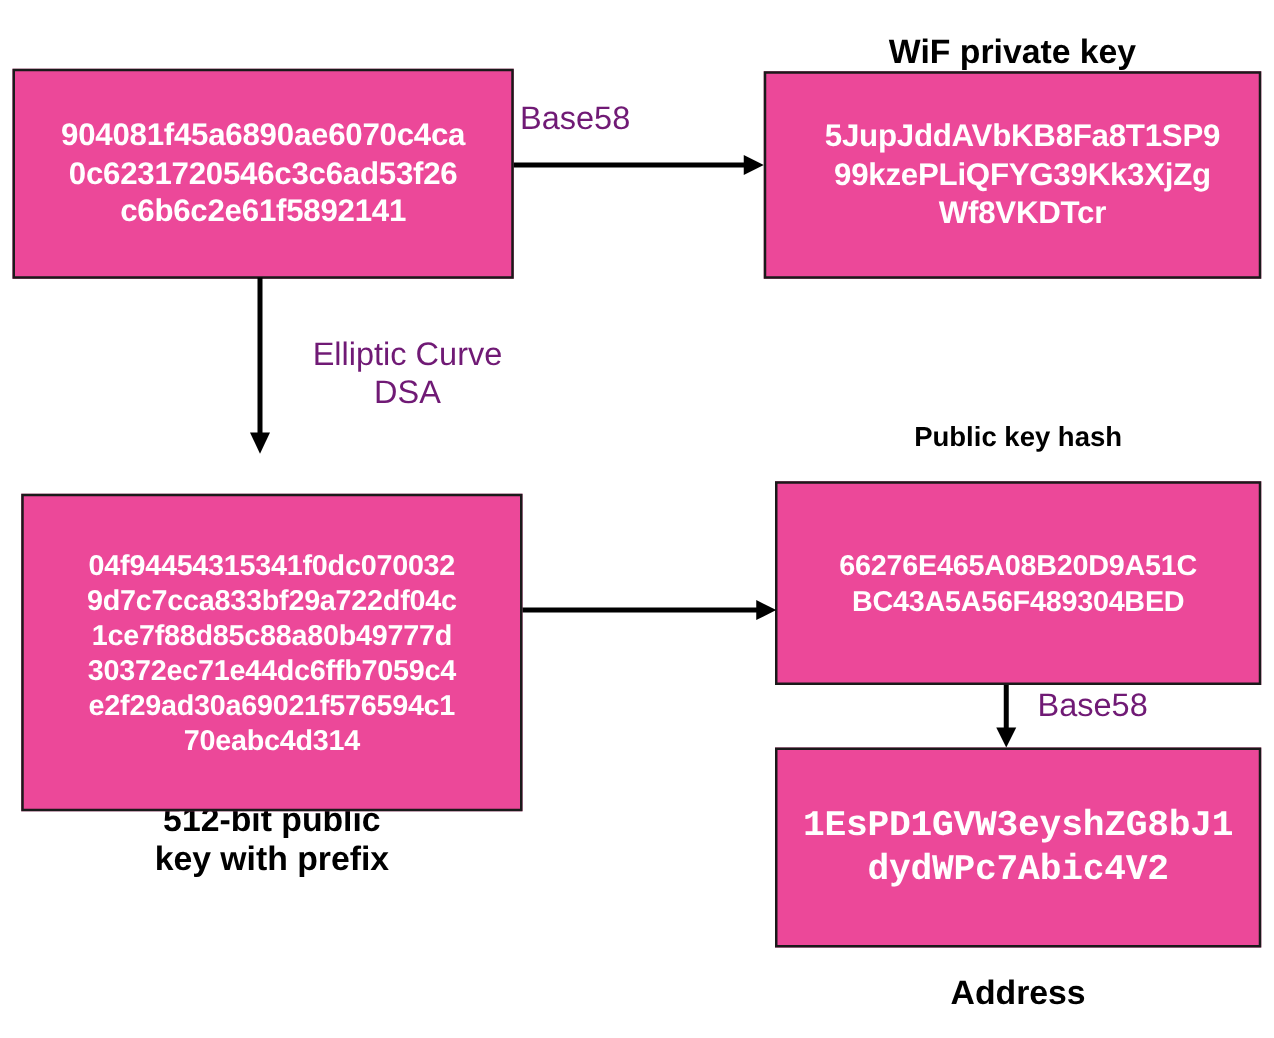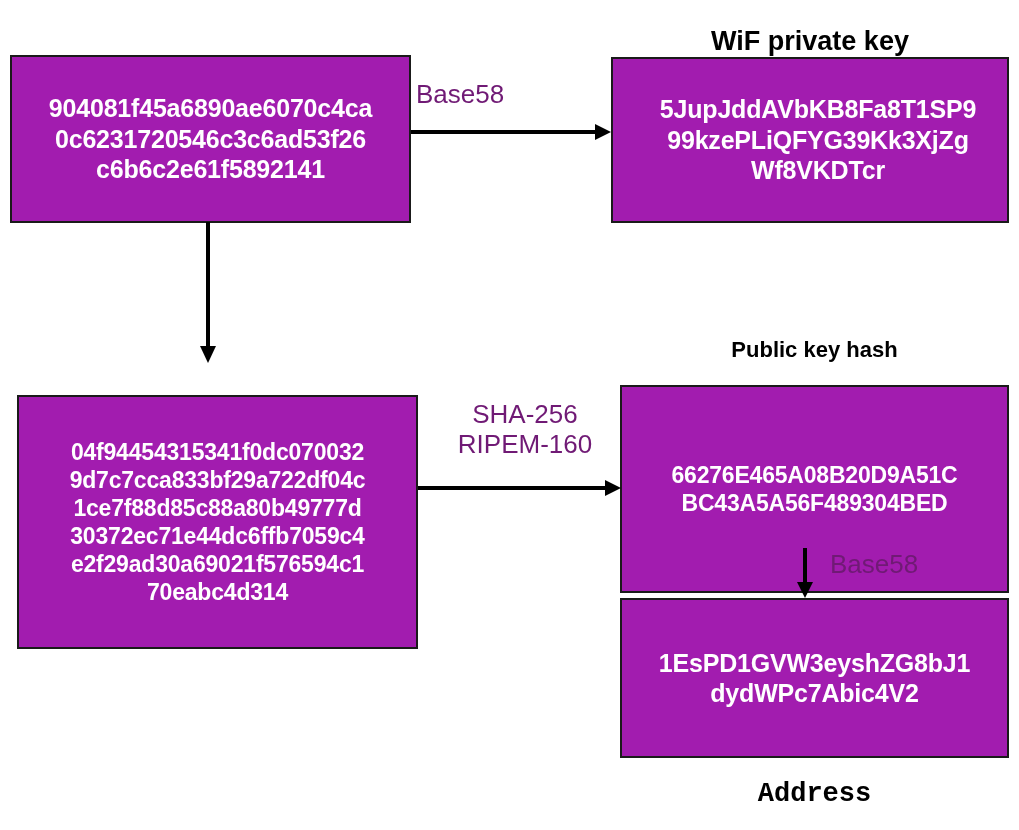--- a/index.html
+++ b/index.html
@@ -13,21 +13,21 @@
     height: 830px;
     background: #ffffff;
     font-family: "Liberation Sans", sans-serif;
     overflow: hidden;
   }
 
   
   .node {
     position: absolute;
     box-sizing: border-box;
-    background: #a21caf;
+    background: #ec4899;
     border: 2px solid #1a1a1a;
     color: #ffffff;
     font-weight: bold;
     text-align: center;
     display: flex;
     align-items: center;
     justify-content: center;
     line-height: 1.22;
     letter-spacing: -0.2px;
     white-space: pre-line;
@@ -58,42 +58,44 @@
   .arrow {
     position: absolute;
     pointer-events: none;
   }
   .arrow svg { display: block; overflow: visible; }
 
   
   #node-private-key   { left: 10px;  top: 55px;  width: 401px; height: 168px; font-size: 25px; }
   #node-wif-key       { left: 611px; top: 57px;  width: 398px; height: 166px; font-size: 25px; padding-left: 20px; }
   #node-public-key    { left: 17px;  top: 363px; width: 401px; height: 254px; font-size: 23px; margin-top: 32px; }
-  #node-pubkey-hash   { left: 620px; top: 385px; width: 389px; height: 208px; font-size: 23px; }
-  #node-address       { left: 620px; top: 598px; width: 389px; height: 160px; font-size: 25px; }
+  #node-pubkey-hash   { left: 620px; top: 385px; width: 389px; height: 163px; font-size: 23px; }
+  #node-address       { left: 620px; top: 598px; width: 389px; height: 160px; font-size: 29px; font-family: Liberation Mono, monospace; }
 
   #caption-private-key { left: 10px;  top: 17px;  width: 401px; font-size: 27px; }
   #caption-wif-key     { left: 611px; top: 8px;   width: 398px; font-size: 27px; margin-top: 18px; }
   #caption-public-key  { left: 17px;  top: 641px; width: 401px; font-size: 27px; }
   #caption-pubkey-hash { left: 620px; top: 337px; width: 389px; font-size: 22px; }
-  #caption-address     { left: 620px; top: 779px; width: 389px; font-size: 27px; font-family: Liberation Mono, monospace; }
+  #caption-address     { left: 620px; top: 779px; width: 389px; font-size: 27px; }
 
   #label-base58-top    { left: 416px; top: 80px;  width: 200px; font-size: 26px; text-align: left; }
   #label-ecdsa         { left: 214px; top: 269px; width: 224px; font-size: 26px; }
   #label-sha-ripem     { left: 430px; top: 400px; width: 190px; font-size: 26px; }
   #label-base58-bottom { left: 830px; top: 550px; width: 150px; font-size: 26px; text-align: left; }
 </style>
 </head>
 <body>
 
 <div id="canvas">
 
 
   <div class="caption" id="caption-wif-key">WiF private key</div>
 
+  <div class="caption" id="caption-public-key">512-bit public
+key with prefix</div>
 
   <div class="caption" id="caption-pubkey-hash">Public key hash</div>
 
   <div class="caption" id="caption-address">Address</div>
 
   <div class="node" id="node-private-key">904081f45a6890ae6070c4ca
 0c6231720546c3c6ad53f26
 c6b6c2e61f5892141</div>
 
   <div class="node" id="node-wif-key">5JupJddAVbKB8Fa8T1SP9
@@ -136,19 +138,19 @@
 
   <div class="arrow" style="left:793px; top:548px; width:24px; height:54px;">
     <svg width="24" height="54" viewBox="0 0 24 54">
       <line x1="12" y1="0" x2="12" y2="38" stroke="#000000" stroke-width="4"></line>
       <polygon points="12,50 4,34 20,34" fill="#000000"></polygon>
     </svg>
   </div>
 
   <div class="edge-label" id="label-base58-top">Base58</div>
 
+  <div class="edge-label" id="label-ecdsa">Elliptic Curve
+DSA</div>
 
-  <div class="edge-label" id="label-sha-ripem">SHA-256
-RIPEM-160</div>
 
   <div class="edge-label" id="label-base58-bottom">Base58</div>
 
 </div>
 
 </body></html>

